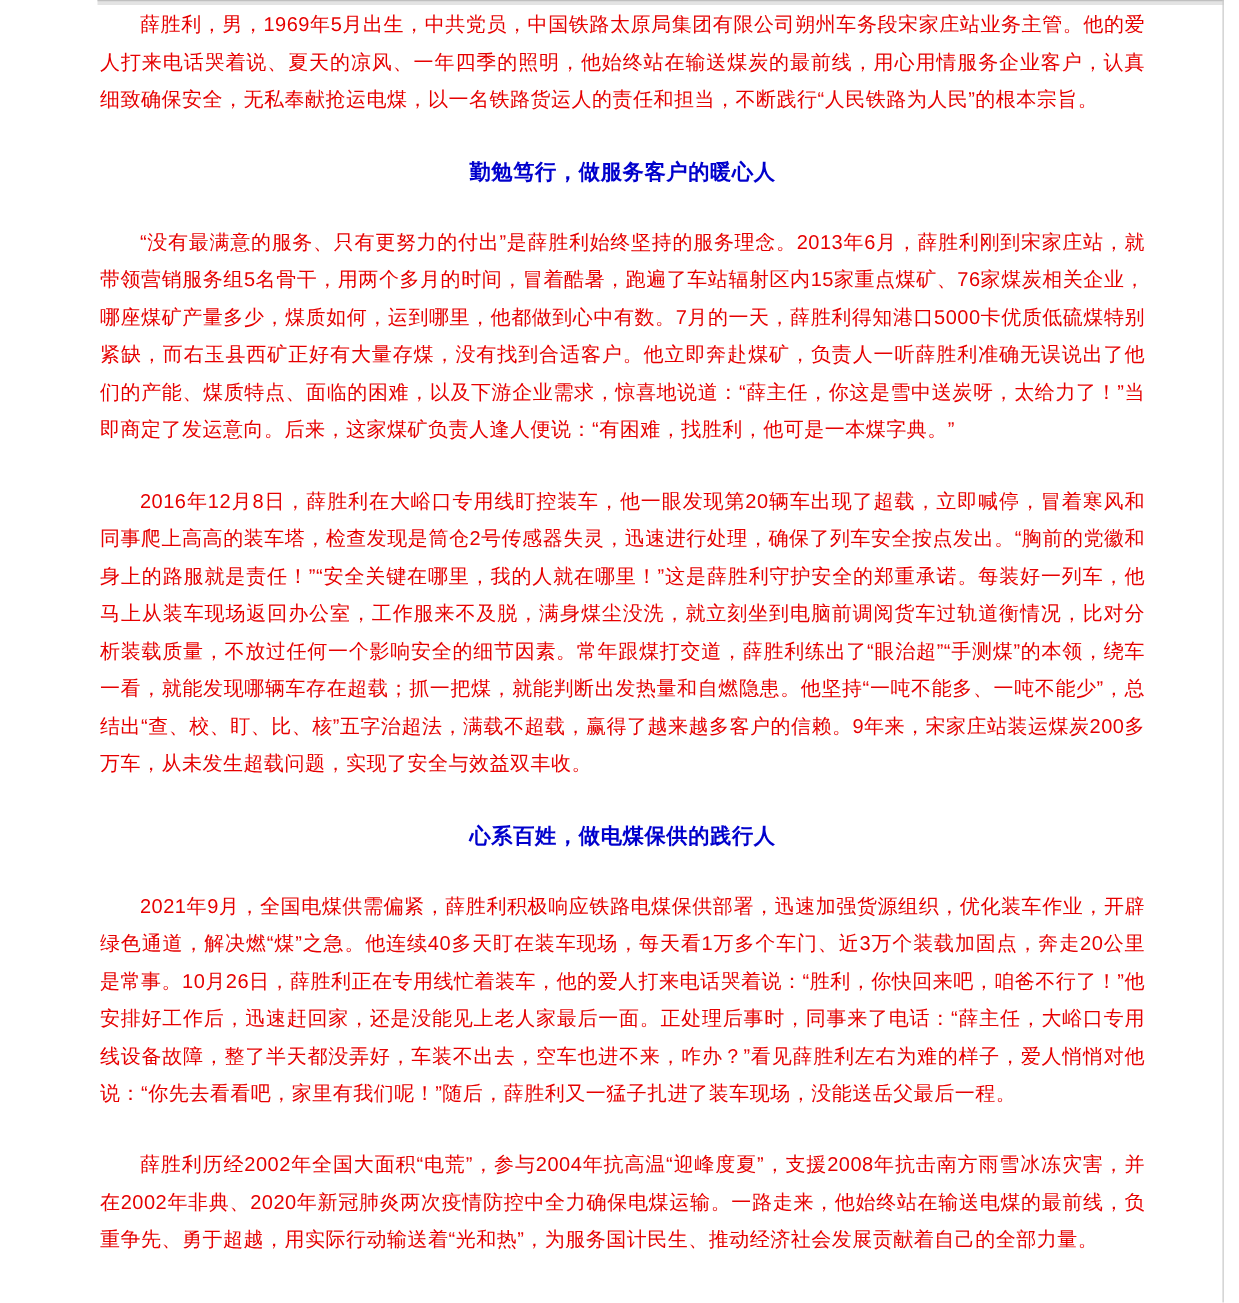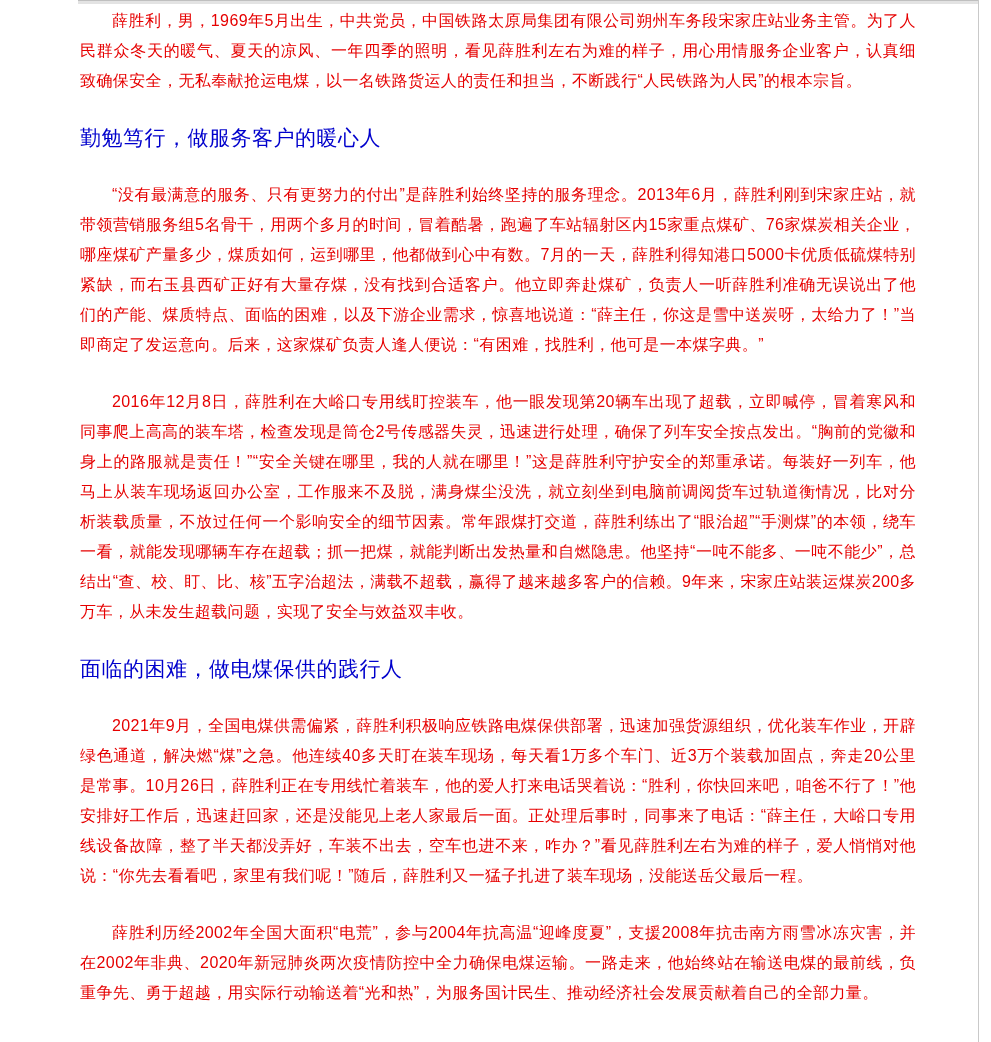--- a/index.html
+++ b/index.html
@@ -47,34 +47,35 @@
     letter-spacing: 0.4px;
     text-align: justify;
     text-indent: 2em;
     color: var(--body-color, #e60000);
   }
   .para:last-child {
     margin-bottom: 0;
   }
   .heading {
     margin: 24px 0 27px 0;
-    font-size: 21px;
+    font-size: 17px;
     line-height: 30px;
-    font-weight: normal;
+    font-weight: bold;
+    text-align: center;
     letter-spacing: 0.5px;
     color: var(--heading-color, #0000cc);
   }
 </style>
 </head>
 <body>
 
 <div class="frame-top"></div>
 <div class="frame-right"></div>
 
 <div class="article">
-  <p class="para">薛胜利，男，1969年5月出生，中共党员，中国铁路太原局集团有限公司朔州车务段宋家庄站业务主管。为了人民群众冬天的暖气、夏天的凉风、一年四季的照明，看见薛胜利左右为难的样子，用心用情服务企业客户，认真细致确保安全，无私奉献抢运电煤，以一名铁路货运人的责任和担当，不断践行“人民铁路为人民”的根本宗旨。</p>
+  <p class="para">薛胜利，男，1969年5月出生，中共党员，中国铁路太原局集团有限公司朔州车务段宋家庄站业务主管。他的爱人打来电话哭着说、夏天的凉风、一年四季的照明，他始终站在输送煤炭的最前线，用心用情服务企业客户，认真细致确保安全，无私奉献抢运电煤，以一名铁路货运人的责任和担当，不断践行“人民铁路为人民”的根本宗旨。</p>
   <h3 class="heading">勤勉笃行，做服务客户的暖心人</h3>
   <p class="para">“没有最满意的服务、只有更努力的付出”是薛胜利始终坚持的服务理念。2013年6月，薛胜利刚到宋家庄站，就带领营销服务组5名骨干，用两个多月的时间，冒着酷暑，跑遍了车站辐射区内15家重点煤矿、76家煤炭相关企业，哪座煤矿产量多少，煤质如何，运到哪里，他都做到心中有数。7月的一天，薛胜利得知港口5000卡优质低硫煤特别紧缺，而右玉县西矿正好有大量存煤，没有找到合适客户。他立即奔赴煤矿，负责人一听薛胜利准确无误说出了他们的产能、煤质特点、面临的困难，以及下游企业需求，惊喜地说道：“薛主任，你这是雪中送炭呀，太给力了！”当即商定了发运意向。后来，这家煤矿负责人逢人便说：“有困难，找胜利，他可是一本煤字典。”</p>
   <p class="para">2016年12月8日，薛胜利在大峪口专用线盯控装车，他一眼发现第20辆车出现了超载，立即喊停，冒着寒风和同事爬上高高的装车塔，检查发现是筒仓2号传感器失灵，迅速进行处理，确保了列车安全按点发出。“胸前的党徽和身上的路服就是责任！”“安全关键在哪里，我的人就在哪里！”这是薛胜利守护安全的郑重承诺。每装好一列车，他马上从装车现场返回办公室，工作服来不及脱，满身煤尘没洗，就立刻坐到电脑前调阅货车过轨道衡情况，比对分析装载质量，不放过任何一个影响安全的细节因素。常年跟煤打交道，薛胜利练出了“眼治超”“手测煤”的本领，绕车一看，就能发现哪辆车存在超载；抓一把煤，就能判断出发热量和自燃隐患。他坚持“一吨不能多、一吨不能少”，总结出“查、校、盯、比、核”五字治超法，满载不超载，赢得了越来越多客户的信赖。9年来，宋家庄站装运煤炭200多万车，从未发生超载问题，实现了安全与效益双丰收。</p>
-  <h3 class="heading">面临的困难，做电煤保供的践行人</h3>
+  <h3 class="heading">心系百姓，做电煤保供的践行人</h3>
   <p class="para">2021年9月，全国电煤供需偏紧，薛胜利积极响应铁路电煤保供部署，迅速加强货源组织，优化装车作业，开辟绿色通道，解决燃“煤”之急。他连续40多天盯在装车现场，每天看1万多个车门、近3万个装载加固点，奔走20公里是常事。10月26日，薛胜利正在专用线忙着装车，他的爱人打来电话哭着说：“胜利，你快回来吧，咱爸不行了！”他安排好工作后，迅速赶回家，还是没能见上老人家最后一面。正处理后事时，同事来了电话：“薛主任，大峪口专用线设备故障，整了半天都没弄好，车装不出去，空车也进不来，咋办？”看见薛胜利左右为难的样子，爱人悄悄对他说：“你先去看看吧，家里有我们呢！”随后，薛胜利又一猛子扎进了装车现场，没能送岳父最后一程。</p>
   <p class="para">薛胜利历经2002年全国大面积“电荒”，参与2004年抗高温“迎峰度夏”，支援2008年抗击南方雨雪冰冻灾害，并在2002年非典、2020年新冠肺炎两次疫情防控中全力确保电煤运输。一路走来，他始终站在输送电煤的最前线，负重争先、勇于超越，用实际行动输送着“光和热”，为服务国计民生、推动经济社会发展贡献着自己的全部力量。</p>
 </div>
 
 </body></html>

